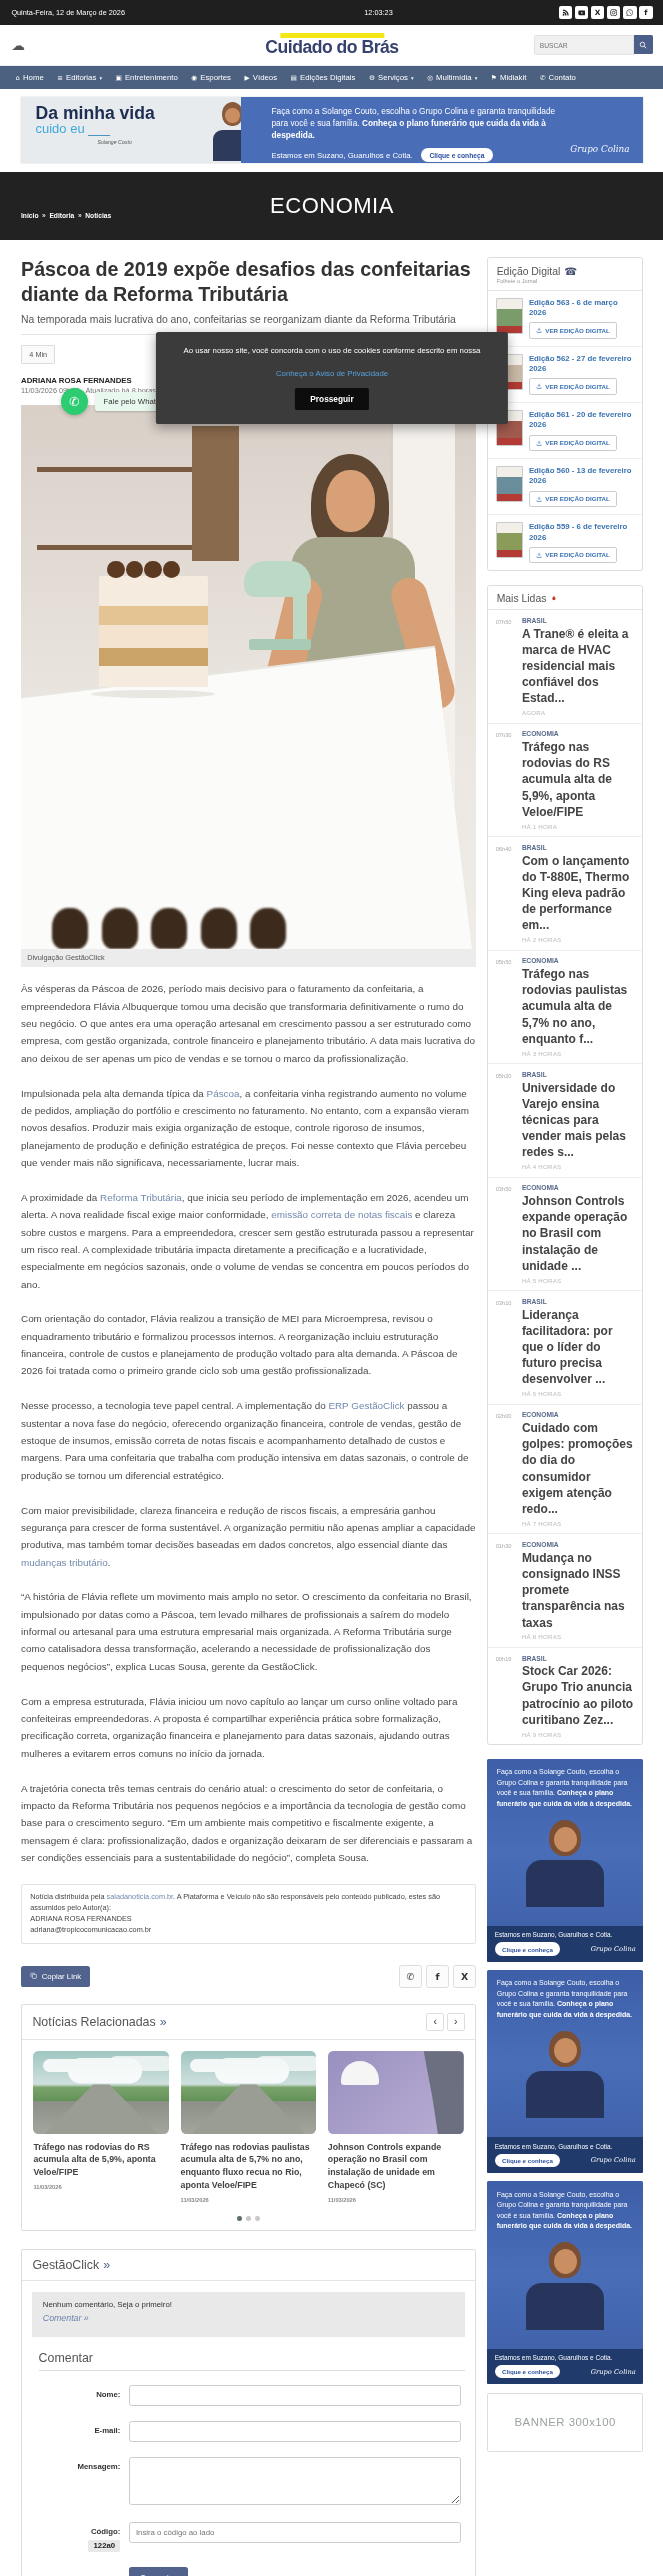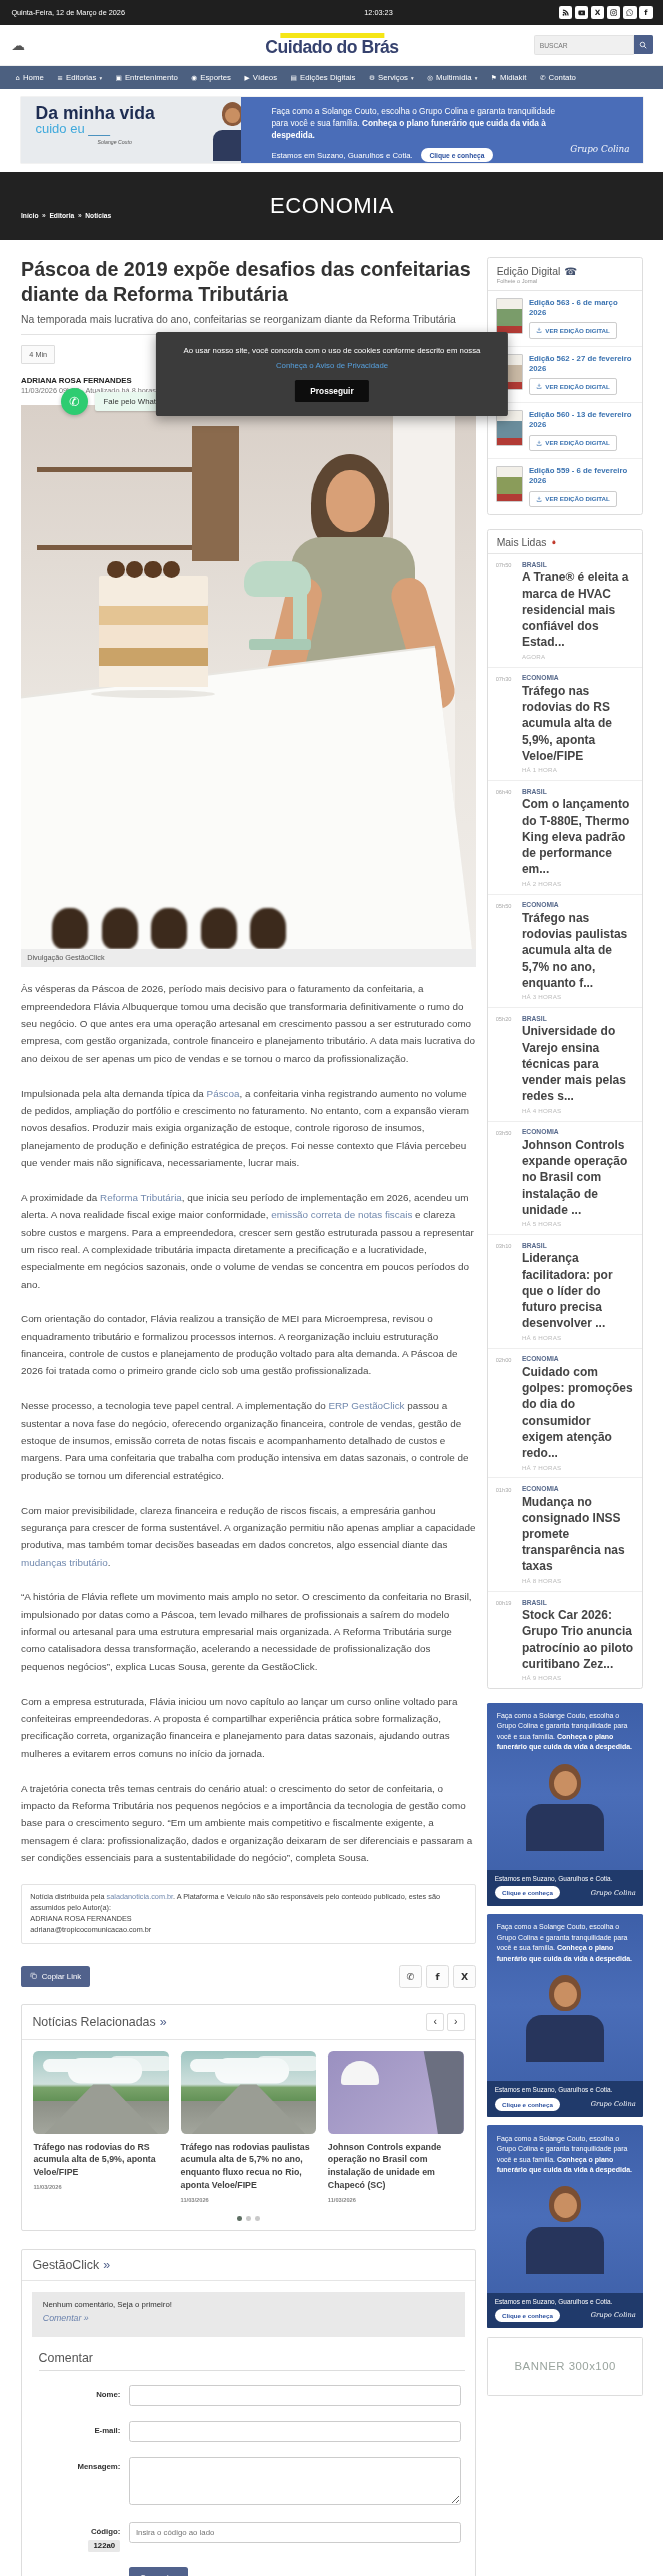--- a/index.html
+++ b/index.html
@@ -157,21 +157,21 @@
   .vad-woman .w-face{width:23px;height:25px;background:#c98f62;border-radius:50%;margin:-29px auto 0}
   .vad-woman .w-body{width:78px;height:47px;background:#27355c;border-radius:15.6px 15.6px 0 0;margin:8.3px auto 0}
   .vad-bottom{position:absolute;left:0;right:0;bottom:0;background:#203a6b;padding:5.2px 7.3px 6.2px}
   .vad-loc{font-size:6.5px;margin-bottom:4.1px}
   .vad-row{display:flex;align-items:center;justify-content:space-between}
   .vad-cta{background:#fff;color:#2a4f9e;font-weight:bold;font-size:6.2px;padding:3.1px 7.3px;border-radius:7.3px;border:none;cursor:pointer}
   .vad-brand{font-family:"DejaVu Serif",serif;font-style:italic;font-size:6.7px}
   .s-banner{border:0.5px solid #ddd;border-radius:1.6px;height:57px;display:flex;align-items:center;justify-content:center;background:#fff;color:#9aa49e;font-size:11.4px;letter-spacing:0.5px;margin-bottom:13.5px}
   
   .cookie{position:absolute;top:332px;left:50%;transform:translateX(-50%);width:321px;background:#3b3b3b;border-radius:2.6px;padding:13.5px 15.6px;text-align:center;color:#fff;font-size:7.8px;z-index:60;box-shadow:0 3.1px 11.4px rgba(0,0,0,.35)}
-  .cookie a{color:#57a0dd;display:inline-block;margin-top:6px;cursor:pointer}
+  .cookie a{color:#57a0dd;display:inline-block;margin-top:14px;cursor:pointer}
   .cookie button{margin-top:10.4px;background:#0d0d0d;color:#fff;border:none;padding:6.2px 15.6px;font-size:8.3px;font-weight:bold;border-radius:1.6px;cursor:pointer}
   .wa-float{position:absolute;top:388px;left:61px;z-index:55;display:flex;align-items:center;gap:7.3px;cursor:pointer}
   .wa-circle{width:27px;height:27px;border-radius:50%;background:#2ecc71;display:flex;align-items:center;justify-content:center;color:#fff;font-size:12.4px;box-shadow:0 1px 4.1px rgba(0,0,0,.25);font-family:"DejaVu Sans",sans-serif}
   .wa-label{background:#e9f8ef;color:#333;font-size:7.8px;padding:5.2px 8.3px;border-radius:2.1px;box-shadow:0 0.5px 2.1px rgba(0,0,0,.18)}
 </style>
 </head>
 <body>
 
 <div class="topbar">
   <span class="tb-date">Quinta-Feira, 12 de Março de 2026</span>
@@ -499,20 +499,30 @@
             <div class="ed-thumb" style="background: linear-gradient(rgb(242, 239, 232) 0px, rgb(242, 239, 232) 30%, rgb(201, 185, 165) 30%, rgb(201, 185, 165) 80%, rgb(178, 59, 53) 80%);"></div>
             <div><div class="ed-title">Edição 562 - 27 de fevereiro 2026</div><button class="ed-btn">
                 <svg viewBox="0 0 24 24" width="6.2" height="6.2">
                   <path d="M12 3v10m0 0l-4-4m4 4l4-4" stroke="#3a72b0" stroke-width="2.5" fill="none"></path>
                   <path d="M4 17v4h16v-4" stroke="#3a72b0" stroke-width="2.5" fill="none"></path>
                 </svg>
                 <span>VER EDIÇÃO DIGITAL</span>
               </button></div>
           </div>
           <div class="ed-item">
+            <div class="ed-thumb" style="background: linear-gradient(rgb(242, 239, 232) 0px, rgb(242, 239, 232) 30%, rgb(161, 90, 78) 30%, rgb(161, 90, 78) 80%, rgb(178, 59, 53) 80%);"></div>
+            <div><div class="ed-title">Edição 561 - 20 de fevereiro 2026</div><button class="ed-btn">
+                <svg viewBox="0 0 24 24" width="6.2" height="6.2">
+                  <path d="M12 3v10m0 0l-4-4m4 4l4-4" stroke="#3a72b0" stroke-width="2.5" fill="none"></path>
+                  <path d="M4 17v4h16v-4" stroke="#3a72b0" stroke-width="2.5" fill="none"></path>
+                </svg>
+                <span>VER EDIÇÃO DIGITAL</span>
+              </button></div>
+          </div>
+          <div class="ed-item">
             <div class="ed-thumb" style="background: linear-gradient(rgb(242, 239, 232) 0px, rgb(242, 239, 232) 30%, rgb(106, 141, 156) 30%, rgb(106, 141, 156) 80%, rgb(178, 59, 53) 80%);"></div>
             <div><div class="ed-title">Edição 560 - 13 de fevereiro 2026</div><button class="ed-btn">
                 <svg viewBox="0 0 24 24" width="6.2" height="6.2">
                   <path d="M12 3v10m0 0l-4-4m4 4l4-4" stroke="#3a72b0" stroke-width="2.5" fill="none"></path>
                   <path d="M4 17v4h16v-4" stroke="#3a72b0" stroke-width="2.5" fill="none"></path>
                 </svg>
                 <span>VER EDIÇÃO DIGITAL</span>
               </button></div>
           </div>
           <div class="ed-item">

